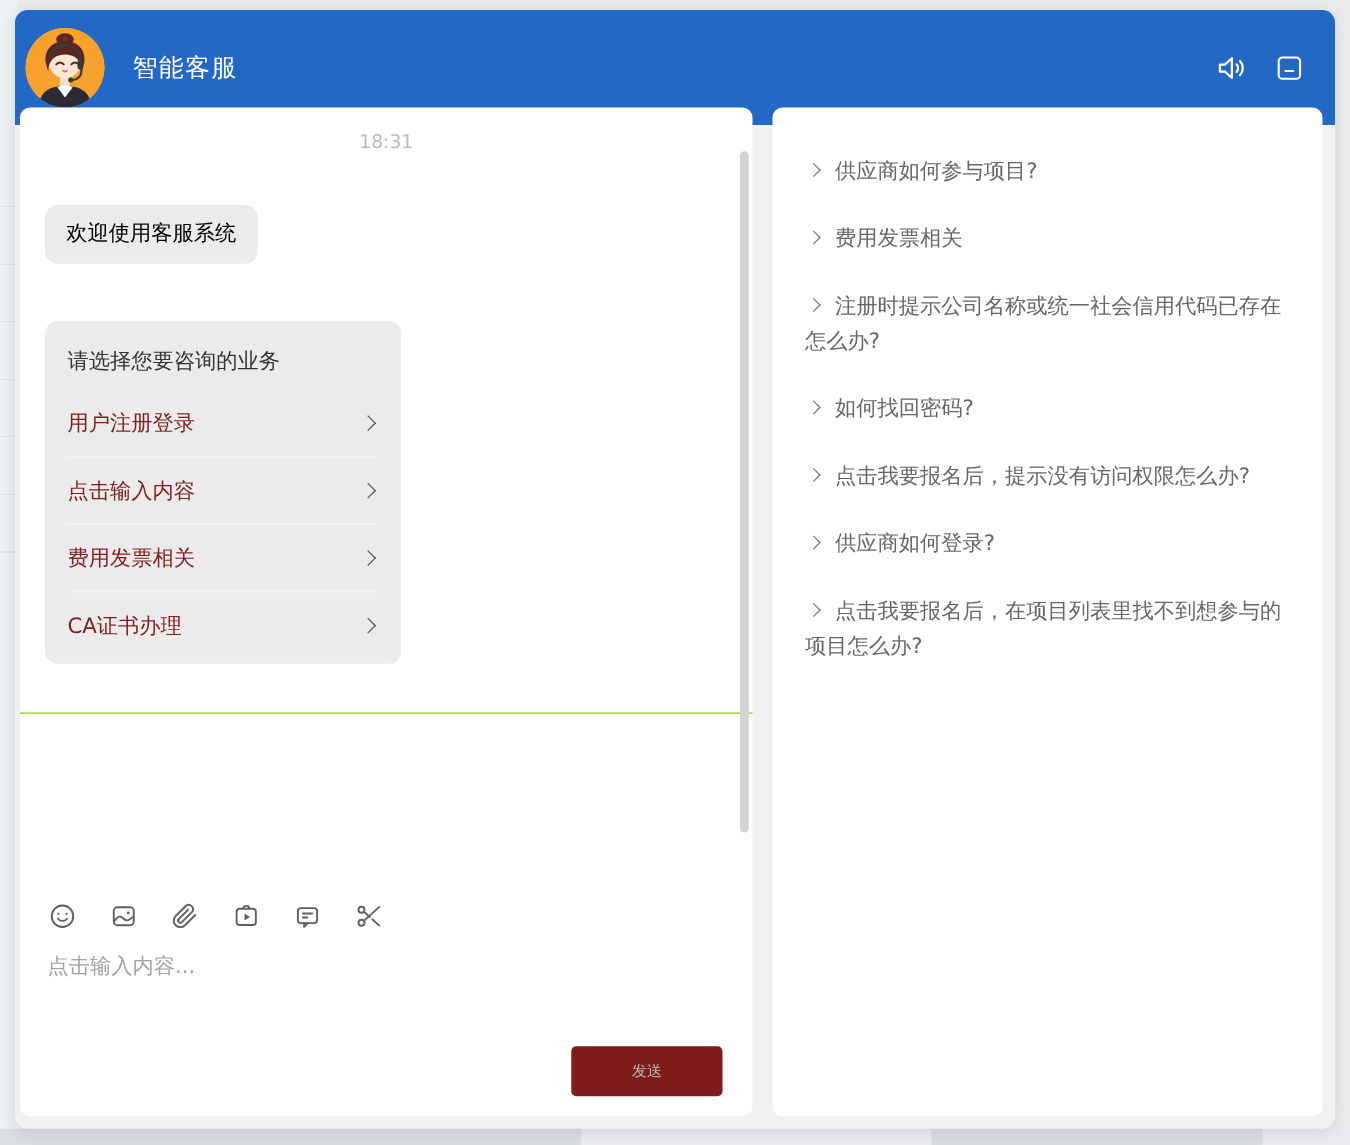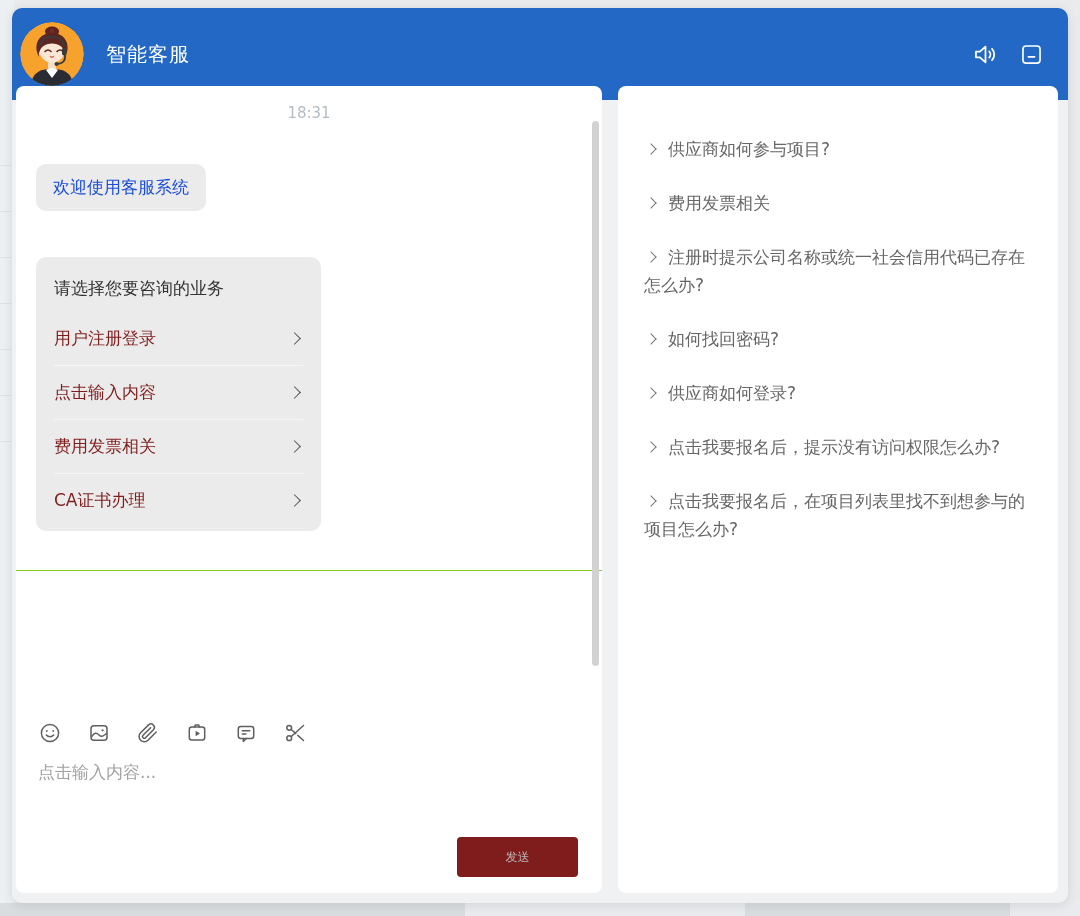--- a/index.html
+++ b/index.html
@@ -20,28 +20,28 @@
   .header { position:absolute; top:0; left:0; right:0; height:92px; background:#2268c4;
     border-radius:10px 10px 0 0; display:flex; align-items:center; padding:0 24px 0 8px; }
   .avatar { width:64px; height:64px; border-radius:50%; overflow:hidden; flex:0 0 auto; }
   .header-title { margin-left:22px; color:#ffffff; font-size:20px; letter-spacing:1px; }
   .header-actions { margin-left:auto; display:flex; align-items:center; gap:20px; }
   .header-actions svg { display:block; cursor:pointer; }
 
   .panels { position:absolute; top:78px; left:4px; right:10px; bottom:10px; display:flex; gap:16px; }
   .panel { background:#ffffff; border-radius:8px; position:relative; }
   .left-panel { width:586px; flex:0 0 auto; }
-  .right-panel { flex:1; padding:50px 26px 0 26px; }
+  .right-panel { flex:1; padding:38px 26px 0 26px; }
 
   
   .messages { position:absolute; top:0; left:0; right:0; height:485px;
     border-bottom:1px solid #84cc16; padding:0 20px; overflow:hidden; }
   .timestamp { text-align:center; padding-top:18px; color:#b4bcc5; font-size:15px; }
   .msg-row { margin-top:42px; }
-  .bubble { display:inline-block; background:#ebebeb; color:#1d4ed8; font-size:17px;
+  .bubble { display:inline-block; background:#ebebeb; color:#000000; font-size:17px;
     line-height:1.85; padding:8px 17px; border-radius:10px; max-width:432px; }
   .scroll-thumb { position:absolute; right:3px; top:35px; width:7px; height:545px;
     background:#d2d2d2; border-radius:4px; cursor:pointer; }
 
   
   .menu-card { background:#ebebeb; border-radius:10px; width:285px; padding:16px 18px 4px; }
   .menu-title { font-size:17px; color:#333333; padding:4px 0 12px; }
   .menu-item { display:flex; justify-content:space-between; align-items:center;
     padding:15px 0; color:#7f1d1d; font-size:17px; cursor:pointer; }
   .menu-item + .menu-item { border-top:1px solid #f5f5f5; }
@@ -193,18 +193,18 @@
         <textarea placeholder="点击输入内容..." style=""></textarea>
         <button class="send-btn">发送</button>
       </div>
     </div>
 
     <div class="panel right-panel">
       <div class="faq-item"><span class="chev-f"></span><span>供应商如何参与项目?</span></div>
       <div class="faq-item"><span class="chev-f"></span><span>费用发票相关</span></div>
       <div class="faq-item"><span class="chev-f"></span><span>注册时提示公司名称或统一社会信用代码已存在怎么办?</span></div>
       <div class="faq-item"><span class="chev-f"></span><span>如何找回密码?</span></div>
+      <div class="faq-item"><span class="chev-f"></span><span>点击我要报名后，提示没有访问权限怎么办?</span></div>
       <div class="faq-item"><span class="chev-f"></span><span>供应商如何登录?</span></div>
-      <div class="faq-item"><span class="chev-f"></span><span>点击我要报名后，提示没有访问权限怎么办?</span></div>
       <div class="faq-item"><span class="chev-f"></span><span>点击我要报名后，在项目列表里找不到想参与的项目怎么办?</span></div>
     </div>
   </div>
 </div>
 
 </body></html>

